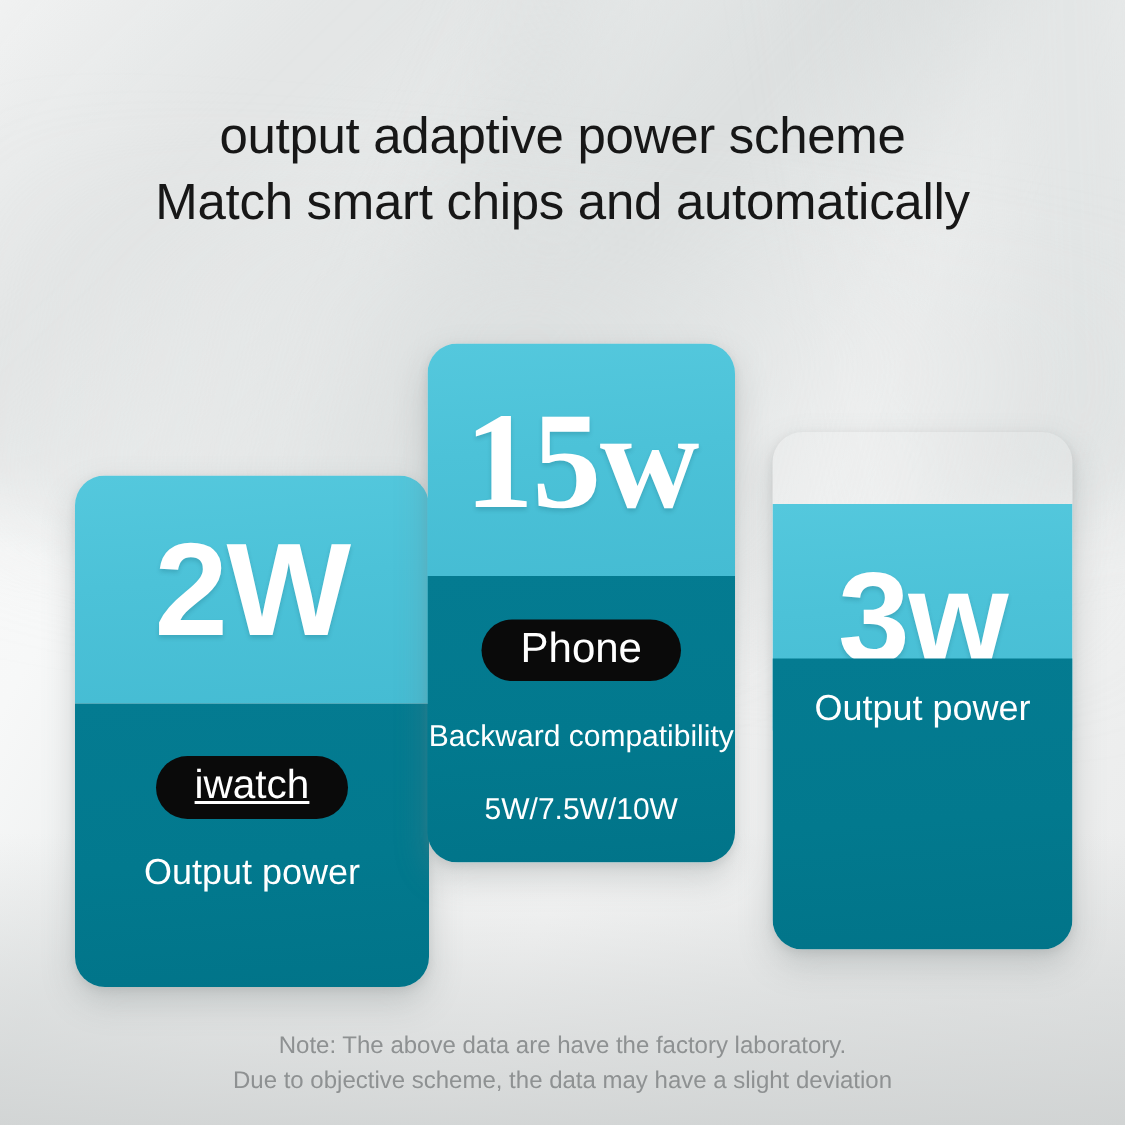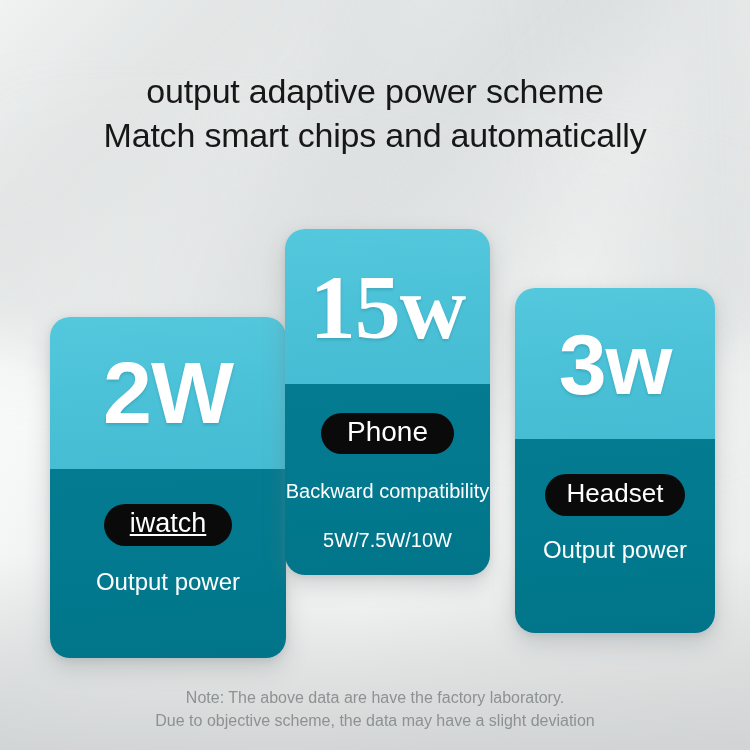--- a/index.html
+++ b/index.html
@@ -149,21 +149,21 @@
   
   #card-phone { left: 285px; top: 229px; width: 205px; height: 346px; }
   #card-phone .card-top { height: 155px; }
   #card-phone .card-bottom { height: 191px; }
   #card-phone .watt { font-size: 92px; font-family: Liberation Serif, serif; }
   #card-phone .pill { font-size: 28px; padding: 3px 26px 6px; margin-top: 29px; }
   #card-phone .sub { font-size: 20px; margin-top: 25px; }
 
   
   #card-headset { left: 515px; top: 288px; width: 200px; height: 345px; }
-  #card-headset .card-top { height: 151px; }
+  #card-headset .card-top { height: 151px; margin-top: 48px; }
   #card-headset .card-bottom { height: 194px; }
   #card-headset .watt { font-size: 86px; }
   #card-headset .pill { font-size: 26px; padding: 4px 22px 7px; margin-top: 35px; }
   #card-headset .sub { font-size: 24px; margin-top: 20px; }
 
   
   #footnote {
     position: absolute;
     left: 0; top: 686px;
     width: 750px;
@@ -208,21 +208,20 @@
       <span class="sub sub-small">Backward compatibility</span>
       <span class="sub sub-small">5W/7.5W/10W</span>
     </div>
   </div>
 
   <div class="card" id="card-headset">
     <div class="card-top">
       <span class="watt">3w</span>
     </div>
     <div class="card-bottom">
-      <span class="pill">Headset</span>
       <span class="sub">Output power</span>
     </div>
   </div>
 
   <div id="footnote">
     <span class="fn-line">Note: The above data are have the factory laboratory.</span>
     <span class="fn-line">Due to objective scheme, the data may have a slight deviation</span>
   </div>
 
 </div>

